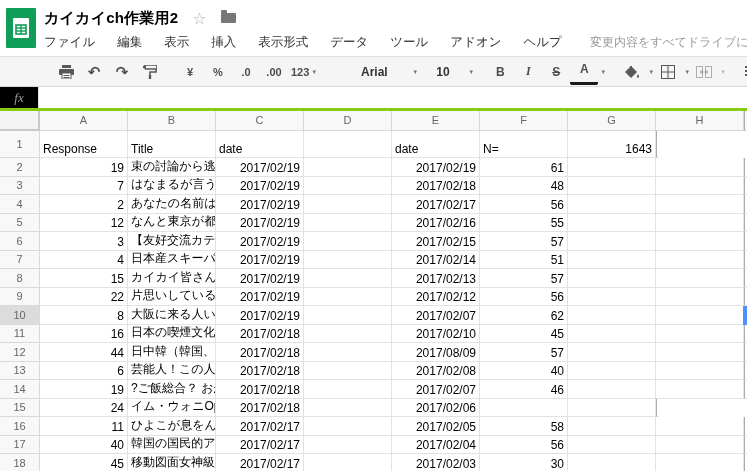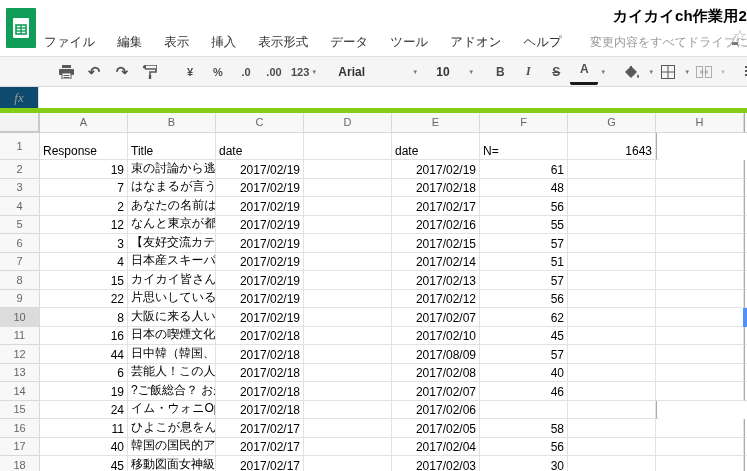--- a/index.html
+++ b/index.html
@@ -4,47 +4,47 @@
 <style>
   html,body{margin:0;padding:0;background:#fff;width:747px;height:471px;overflow:hidden;
     font-family:"Liberation Sans","DejaVu Sans",sans-serif;-webkit-font-smoothing:antialiased;}
   .app{width:747px;height:471px;position:relative;background:#fff;}
 
   
   .topbar{height:56px;position:relative;background:#fff;}
   .logo{position:absolute;left:6px;top:8px;width:30px;height:40px;background:#0f9d58;
     display:flex;align-items:center;justify-content:center;border-radius:1px;}
   .title-menu{margin-left:44px;padding-top:7px;}
-  .title-row{display:flex;align-items:flex-end;height:22px;flex-direction:column;}
+  .title-row{display:flex;align-items:center;height:22px;}
   .doc-title{font-size:15px;font-weight:bold;color:#000;letter-spacing:.2px;}
   .star{color:#b5b5b5;font-size:16px;margin-left:14px;cursor:pointer;}
   .folder{width:15px;height:10px;background:#777;border-radius:1px;margin-left:14px;position:relative;}
   .folder:before{content:"";position:absolute;top:-3px;left:0;width:6px;height:3px;background:#777;border-radius:1px 1px 0 0;}
   .menu-row{display:flex;align-items:center;height:22px;margin-top:2px;}
   .menu-item{font-size:12.5px;color:#333;margin-right:22px;cursor:pointer;white-space:nowrap;}
   .save-status{font-size:12px;color:#999;margin-left:6px;white-space:nowrap;}
 
   
   .toolbar{height:29px;background:#f5f5f5;border-top:1px solid #e0e0e0;border-bottom:1px solid #d9d9d9;
     display:flex;align-items:center;padding-left:52px;color:#595959;}
   .tgroup{display:flex;align-items:center;height:100%;}
   .tdiv{width:1px;height:18px;background:#d5d5d5;margin:0 6px;}
   .tbtn{min-width:22px;height:22px;display:flex;align-items:center;justify-content:center;
     font-size:12px;font-weight:bold;color:#4d4d4d;cursor:pointer;padding:0 3px;border-radius:2px;}
   .tbtn svg{display:block;}
   .caret{font-size:6px;color:#777;margin-left:2px;}
   .fmt{font-weight:bold;font-size:11px;}
-  .fontbox{font-size:12px;font-weight:bold;color:#333;width:72px;text-align:left;padding-left:6px;}
+  .fontbox{font-size:12px;font-weight:bold;color:#333;width:72px;text-align:center;padding-left:6px;}
   .sizebox{font-size:12px;font-weight:bold;color:#333;width:30px;text-align:left;padding-left:6px;}
   .undoredo{font-size:15px;font-weight:bold;}
   .strike{text-decoration:line-through;}
   .acolor{border-bottom:3px solid #1a1a1a;line-height:11px;padding-bottom:1px;}
 
   
-  .fbar{height:21px;border-bottom:5px solid #84cc16;display:flex;align-items:center;background:#0c4a6e;}
+  .fbar{height:21px;border-bottom:3px solid #84cc16;display:flex;align-items:center;background:#000000;}
   .fx{width:38px;text-align:center;color:#9a9a9a;font-family:"Liberation Serif","DejaVu Serif",serif;
     font-style:italic;font-size:13px;border-right:1px solid #e0e0e0;height:100%;display:flex;align-items:center;justify-content:center;}
   .finput{flex:1;border:none;outline:none;height:100%;font-size:12px;padding:0 6px;background:#fff;}
 
   
   .grid{position:relative;}
   .col-headers{display:flex;height:20px;background:#f8f8f8;}
   .corner{width:40px;height:20px;background:#f3f3f3;border-right:2px solid #c9c9c9;border-bottom:2px solid #c9c9c9;box-sizing:border-box;}
   .colh{width:88px;box-sizing:border-box;border-right:1px solid #d9d9d9;border-bottom:1px solid #d9d9d9;
     text-align:center;font-size:11px;color:#666;line-height:19px;background:#f8f8f8;}

